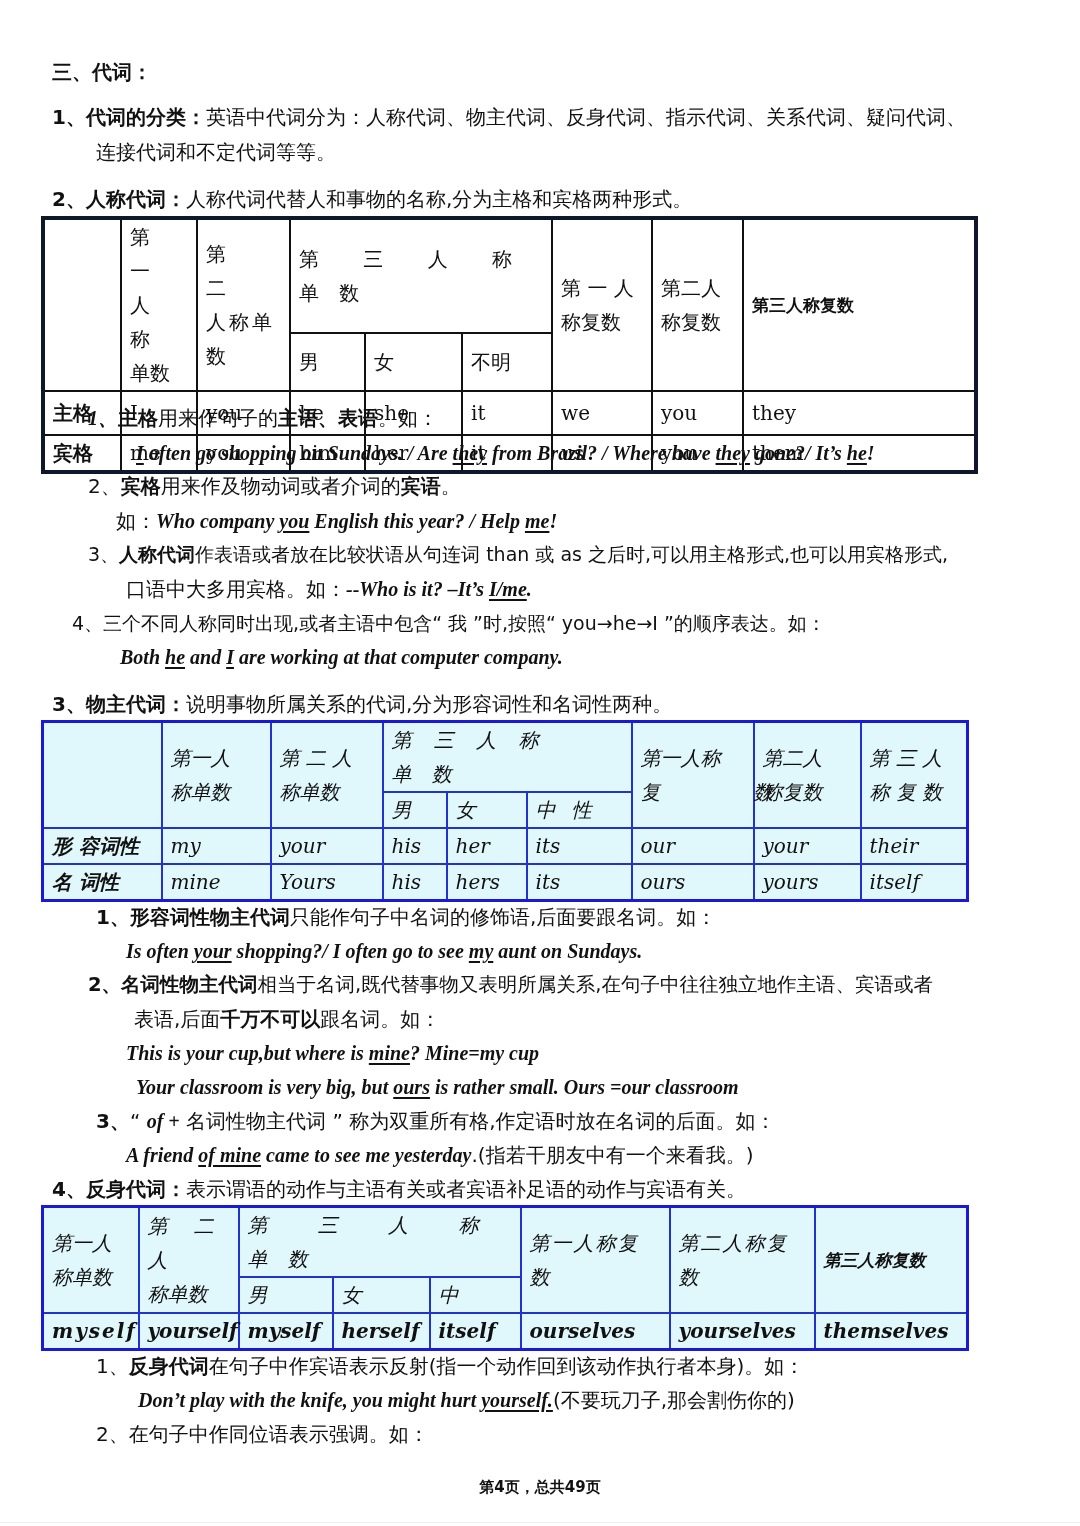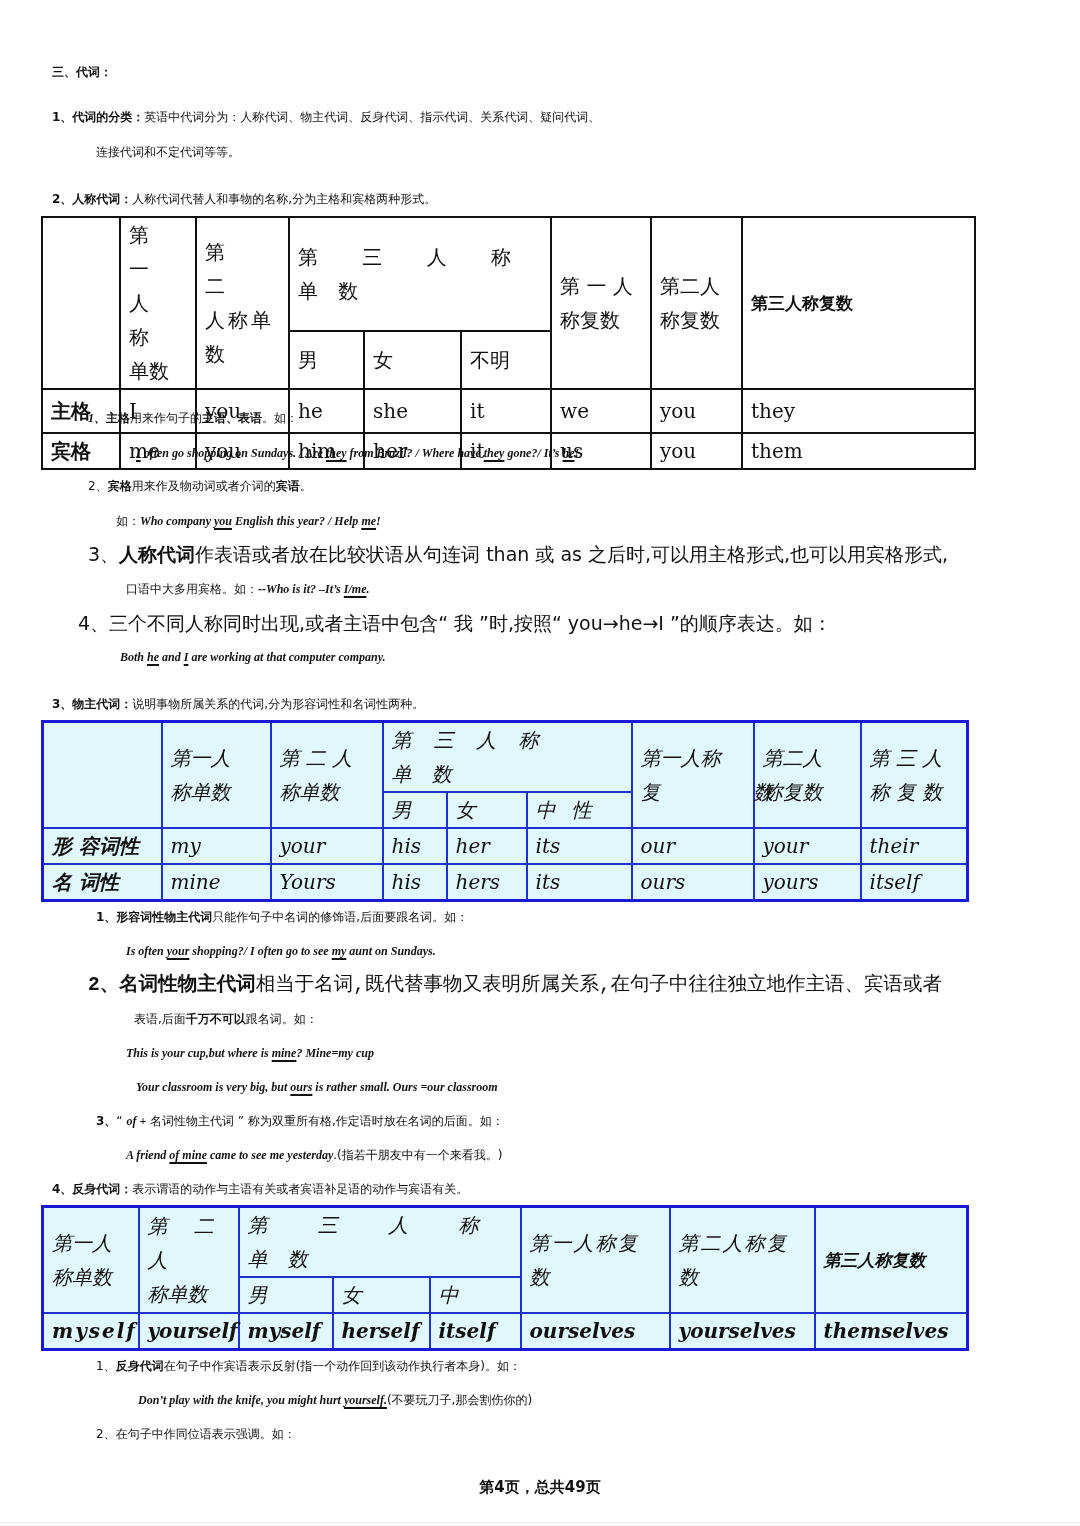--- a/index.html
+++ b/index.html
@@ -1,27 +1,27 @@
 <!DOCTYPE html>
 <html><head>
 <meta charset="utf-8">
 <style>
   html, body { margin:0; padding:0; background:#ffffff; }
   body { width:1080px; height:1526px; position:relative; overflow:hidden;
          font-family:"DejaVu Serif","Liberation Serif",serif; color:#111; }
-  .line { position:absolute; font-size:12px; line-height:28px; white-space:nowrap; }
+  .line { position:absolute; font-size:20px; line-height:28px; white-space:nowrap; }
   .b { font-weight:bold; }
   .bi { font-weight:bold; font-style:italic; font-family:"Liberation Serif","DejaVu Serif",serif; }
   .u { text-decoration:underline; text-decoration-thickness:2px; text-underline-offset:3px; }
   .hz { font-family:"DejaVu Sans","Liberation Sans",sans-serif; }
 
   table { border-collapse:collapse; position:absolute; table-layout:fixed; }
   td { padding:0 8px; vertical-align:middle; font-size:20px; line-height:34px; }
   .t1 td { border:2px solid #111; }
-  .t1 { border:1px solid #0f172a; }
+  .t1 { border:4px solid #0f172a; }
   .tb td { border:2px solid #2233cc; background:#e0f7fb; }
   .tb { border:3px solid #1a1ad6;font-style:italic; }
   .cn { font-family:"DejaVu Sans","Liberation Sans",sans-serif; font-size:20px; }
   .spaced { letter-spacing:10px; }
   .footer { position:absolute; left:0; width:1080px; top:1478px; text-align:center;
             font-family:"DejaVu Sans","Liberation Sans",sans-serif; font-weight:bold; font-size:15px; }
   .bottomrule { position:absolute; left:0; top:1522px; width:1080px; height:1px; background:#eee; }
 </style>
 </head>
 <body>
@@ -117,21 +117,21 @@
 </div>
 <div class="line" style="left:116px;top:507px;">
   <span class="hz">如：</span><span class="bi">Who company </span><span class="bi u">you</span><span class="bi"> English this year? / Help </span><span class="bi u">me</span><span class="bi">!</span>
 </div>
 <div class="line hz" style="left:88px;top:540px;font-size:19px;">
   <span>3、</span><span class="b">人称代词</span><span>作表语或者放在比较状语从句连词 than 或 as 之后时,可以用主格形式,也可以用宾格形式,</span>
 </div>
 <div class="line" style="left:126px;top:575px;">
   <span class="hz">口语中大多用宾格。如：</span><span class="bi">--Who is it? –It’s </span><span class="bi u">I/me</span><span class="bi">.</span>
 </div>
-<div class="line hz" style="left:78px;top:609px;font-size:19px;">
+<div class="line hz" style="left:72px;top:609px;font-size:19px;">
   <span>4、</span><span>三个不同人称同时出现,或者主语中包含“ 我 ”时,按照“ you→he→I ”的顺序表达。如：</span>
 </div>
 <div class="line bi" style="left:120px;top:643px;">
   <span>Both </span><span class="u">he</span><span> and </span><span class="u">I</span><span> are working at that computer company.</span>
 </div>
 
 <div class="line hz" style="left:52px;top:690px;">
   <span class="b">3、物主代词：</span><span>说明事物所属关系的代词,分为形容词性和名词性两种。</span>
 </div>
 
@@ -204,21 +204,21 @@
   </tr>
 </tbody>
   </table>
 
 <div class="line hz" style="left:96px;top:903px;">
   <span class="b">1、</span><span class="b">形容词性物主代词</span><span>只能作句子中名词的修饰语,后面要跟名词。如：</span>
 </div>
 <div class="line bi" style="left:126px;top:937px;">
   <span>Is often </span><span class="u">your</span><span> shopping?/ I often go to see </span><span class="u">my</span><span> aunt on Sundays.</span>
 </div>
-<div class="line hz" style="left:88px;top:971px;font-size:19.5px;font-family:Liberation Mono, monospace;">
+<div class="line hz" style="left:88px;top:971px;font-size:19.5px;">
   <span class="b">2、</span><span class="b">名词性物主代词</span><span>相当于名词,既代替事物又表明所属关系,在句子中往往独立地作主语、宾语或者</span>
 </div>
 <div class="line hz" style="left:134px;top:1005px;">
   <span>表语,后面</span><span class="b">千万不可以</span><span>跟名词。如：</span>
 </div>
 <div class="line bi" style="left:126px;top:1039px;">
   <span>This is your cup,but where is </span><span class="u">mine</span><span>? Mine=my cup</span>
 </div>
 <div class="line bi" style="left:136px;top:1073px;">
   <span>Your classroom is very big, but </span><span class="u">ours</span><span> is rather small. Ours =our classroom</span>

